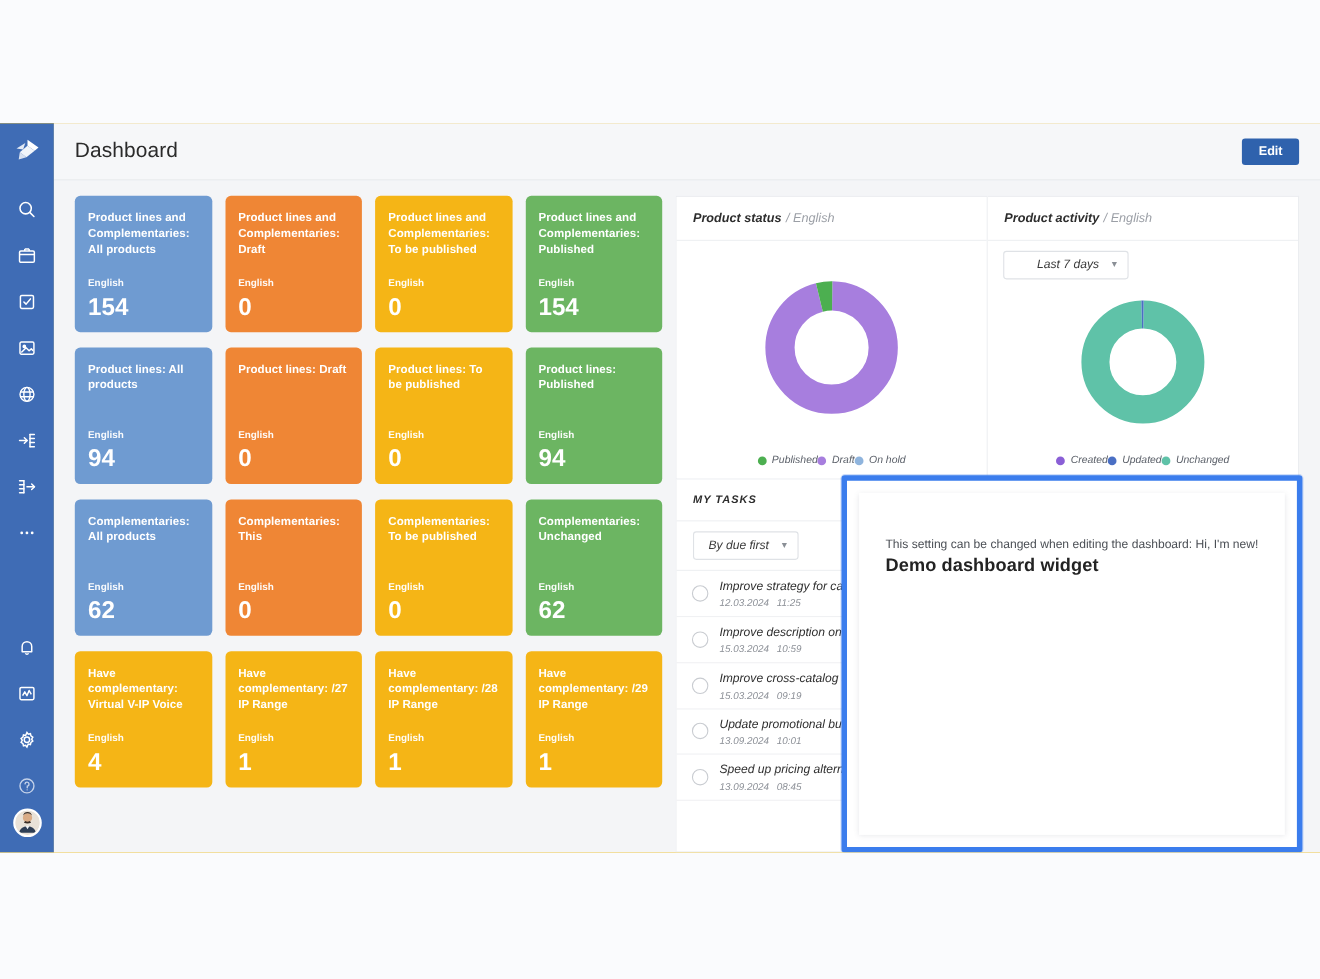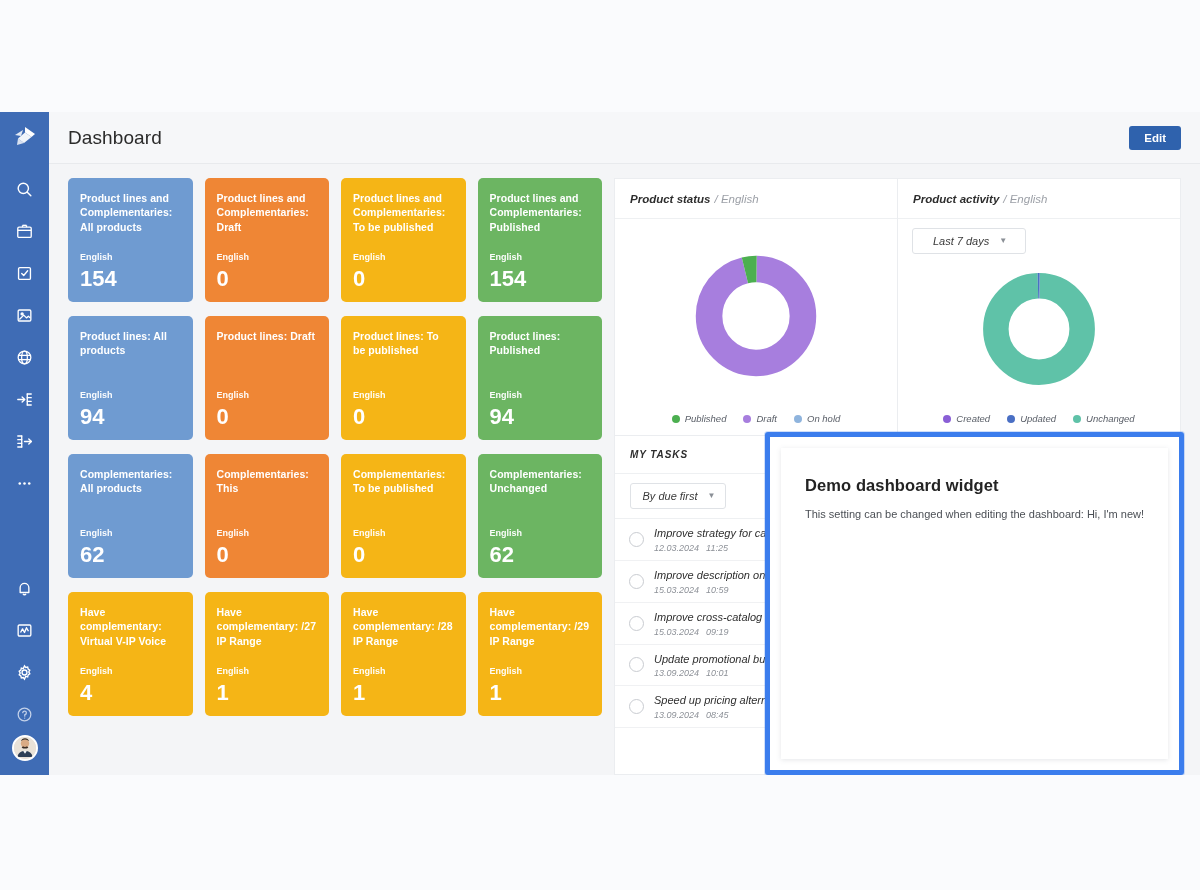--- a/index.html
+++ b/index.html
@@ -153,29 +153,29 @@
     border-bottom: 1px solid #eef0f2;
     font-size: 11.5px;
   }
   .card-head .strong { font-weight: bold; color: #2d2d2d; }
   .card-head .muted { color: #9b9fa6; font-weight: normal; margin-left: 4px; }
 
   .donut-card { flex: 1 1 0; height: 258px; display: flex; flex-direction: column; }
   .donut-body { flex: 1 1 auto; display: flex; flex-direction: column; align-items: center; justify-content: center; position: relative; }
   .donut-wrap { display: flex; align-items: center; justify-content: center; }
   .legend {
-    display: flex; gap: 17px; justify-content: center;
+    display: flex; justify-content: center;
     padding-bottom: 11px;
     font-size: 9.5px; color: #5b6069;
   }
   .legend-item { display: flex; align-items: center; gap: 5px; }
   .dot { width: 8px; height: 8px; border-radius: 50%; display: inline-block; }
 
   .select-box {
-    display: inline-flex; align-items: center; justify-content: center;
+    display: inline-flex; align-items: center; justify-content: flex-end;
     border: 1px solid #dfe2e6; border-radius: 3px;
     background: #fff;
     height: 26px; padding: 0 8px 0 10px;
     font-size: 11px; color: #3a3a3a;
     cursor: pointer; gap: 10px;
   }
   .chev { font-size: 8px; color: #8a8f96; line-height: 1; }
 
   
   #lower-row { display: flex; flex: 1 1 auto; min-height: 0; }
@@ -638,21 +638,21 @@
                     </svg>
                   </span>
                   <span class="task-star star-off">☆</span>
                 </div>
               </div>
           </div>
         </div>
 
         <div id="demo-widget-outer">
           <div id="demo-widget-inner">
+            <div id="demo-body">This setting can be changed when editing the dashboard: Hi, I'm new!</div>
             <div id="demo-title">Demo dashboard widget</div>
-            <div id="demo-body">This setting can be changed when editing the dashboard: Hi, I'm new!</div>
           </div>
         </div>
 
       </div>
     </div>
   </div>
 </div>
 
 </body></html>

